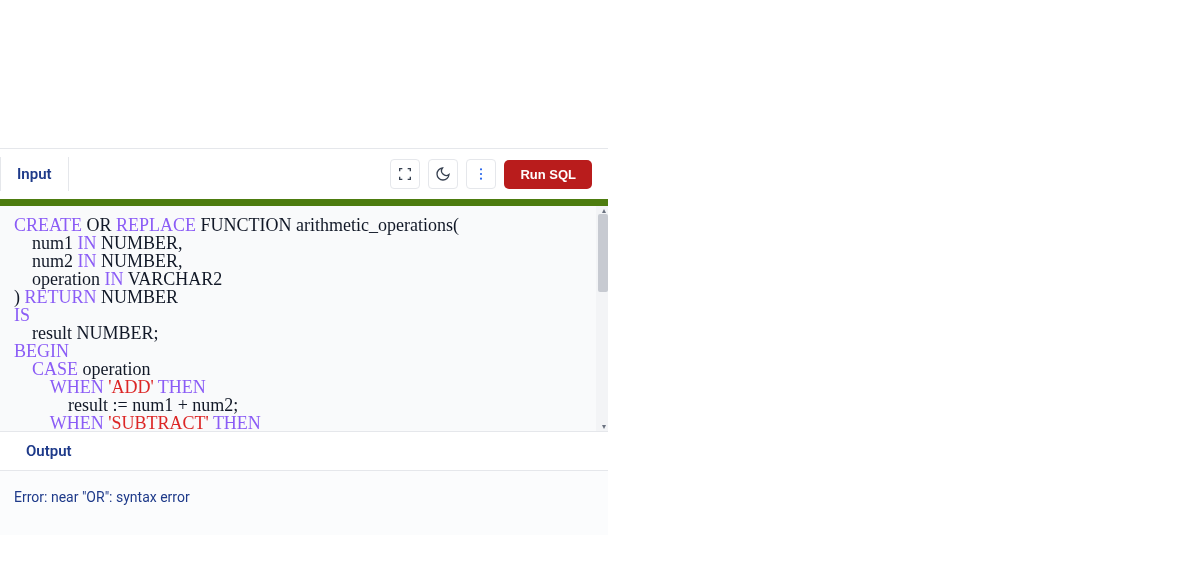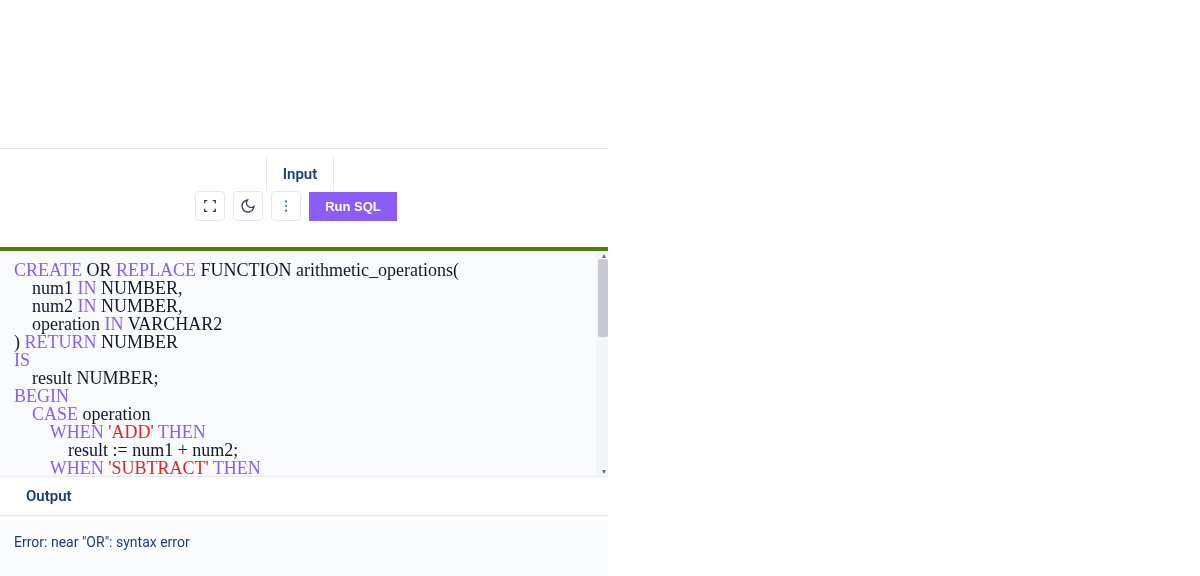--- a/index.html
+++ b/index.html
@@ -1,24 +1,24 @@
 <!DOCTYPE html>
 <html><head>
 <meta charset="utf-8">
 <style>
 * { box-sizing: border-box; margin: 0; padding: 0; }
 body { font-family: -apple-system, BlinkMacSystemFont, "Segoe UI", Roboto, sans-serif; background: #fff; width: 1200px; height: 576px; overflow: hidden; }
 .container { width: 608px; margin-top: 148px; }
-.header { display: flex; align-items: center; justify-content: space-between; padding: 8px 8px 26px 0; border-top: 1px solid #e5e7eb; border-bottom: 4px solid #4d7c0f; flex-direction: column; }
+.header { display: flex; align-items: center; justify-content: space-between; padding: 8px 8px 8px 0; border-top: 1px solid #e5e7eb; border-bottom: 7px solid #4d7c0f; }
 .header-left { display: flex; align-items: center; }
 .input-tab { padding: 8px 16px; font-size: 15px; font-weight: 600; color: #1e3a8a; border-left: 1px solid #e5e7eb; border-right: 1px solid #e5e7eb; }
 .header-right { display: flex; align-items: center; gap: 8px; padding-right: 8px; }
 .icon-btn { width: 30px; height: 30px; border: 1px solid #e5e7eb; border-radius: 4px; background: #fff; display: flex; align-items: center; justify-content: center; cursor: pointer; color: #374151; }
 .icon-btn svg { width: 16px; height: 16px; }
-.run-btn { background: #8b5cf6; color: #fff; border: none; border-radius: 0; padding: 7px 16px; font-size: 13px; font-weight: 700; cursor: pointer; }
+.run-btn { background: #b91c1c; color: #fff; border: none; border-radius: 5px; padding: 7px 16px; font-size: 13px; font-weight: 700; cursor: pointer; }
 .code-wrap { position: relative; background: #f9fafb; height: 225px; overflow: hidden; }
 .code-area { font-family: Liberation Serif, serif; font-size: 18px; line-height: 18px; padding: 10px 14px; white-space: pre; color: #111827; }
 .kw { color: #8b5cf6; }
 .str { color: #dc2626; }
 .scroll-track { position: absolute; right: 0; top: 0; width: 12px; height: 100%; background: #f3f4f6; }
 .scroll-thumb { position: absolute; right: 0; top: 8px; width: 10px; height: 78px; background: #c7cad1; border-radius: 2px; }
 .arrow { position: absolute; right: 2px; font-size: 8px; color: #6b7280; }
 .arrow.up { top: 0; }
 .arrow.down { bottom: 0; }
 .output-head { padding: 10px 26px; font-size: 15px; font-weight: 600; color: #1e3a8a; border-bottom: 1px solid #e5e7eb; border-top: 1px solid #e5e7eb; }

